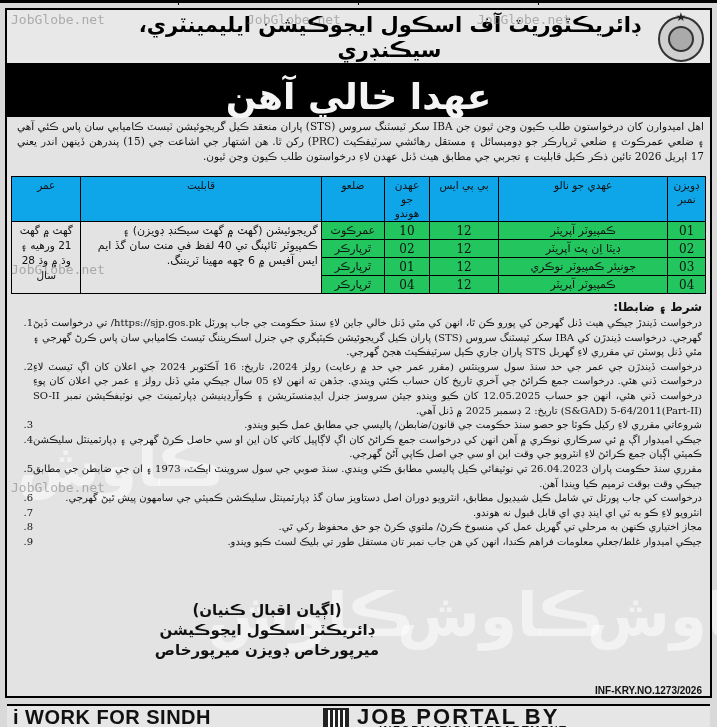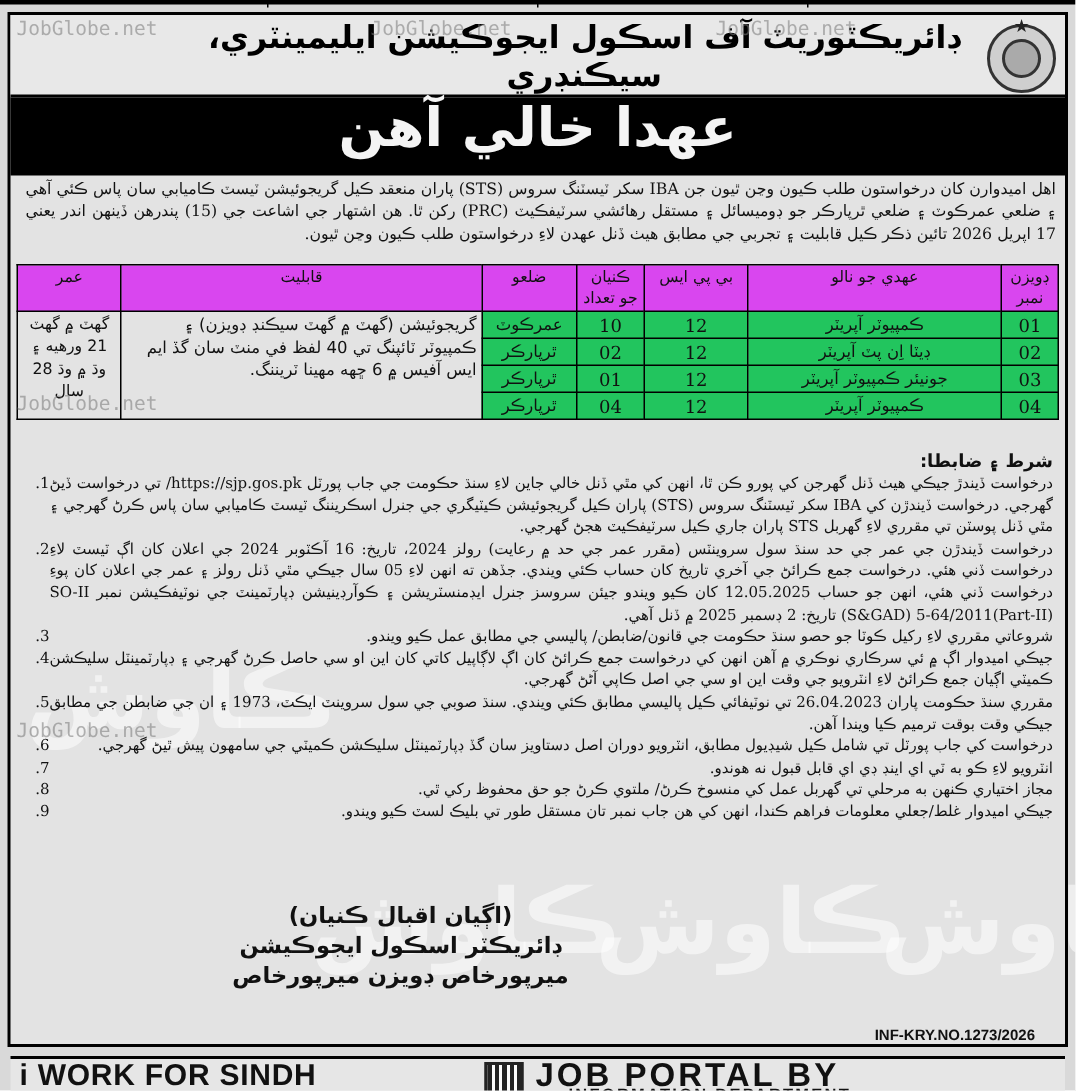--- a/index.html
+++ b/index.html
@@ -16,43 +16,43 @@
   .wm { position:absolute; font-family: "DejaVu Sans Mono", monospace; font-size: 13px; color: rgba(120,120,120,0.55); }
   .wm-big { position:absolute; font-size:60px; font-weight:bold; color: rgba(255,255,255,0.55); direction: rtl; }
 
   
   .header { position:absolute; left:0; top:0; width:703px; height:55px; border-bottom:2px solid #000; background:#e8e8e8; }
   .logo { position:absolute; right:6px; top:6px; width:46px; height:46px; border-radius:50%; border:2px solid #333; background:#cfcfcf; display:flex; align-items:center; justify-content:center; }
   .logo .star { position:absolute; top:-8px; left:50%; transform:translateX(-50%); font-size:12px; color:#222; }
   .logo .inner { width:26px; height:26px; border-radius:50%; border:2px solid #333; background:#aaa; }
   .header-title { position:absolute; right:58px; left:120px; top:3px; direction: rtl; text-align: center; font-weight:bold; font-size: 21px; line-height: 25px; color:#000; }
 
-  .banner { position:absolute; left:0; top:55px; width:703px; height:52px; background:#000; display:flex; align-items:flex-start; justify-content:center; }
+  .banner { position:absolute; left:0; top:55px; width:703px; height:52px; background:#000; display:flex; align-items:flex-end; justify-content:center; }
   .banner span { color:#f4f4f4; font-size: 36px; font-weight: bold; direction: rtl; }
 
   .intro { position:absolute; left:10px; right:6px; top:109px; direction: rtl; text-align: justify; font-size: 10.5px; line-height: 15px; font-family: "DejaVu Serif", serif; }
 
   
   table.jobs { position:absolute; left:4px; top:166px; width:695px; border-collapse: collapse; direction: rtl; font-size: 11px; }
   table.jobs th, table.jobs td { border: 1px solid #000; padding: 1px 3px; text-align: center; vertical-align: middle; }
-  table.jobs th { font-weight: normal; font-size: 10.5px; line-height: 14px; height: 30px; vertical-align: top; background:#d946ef; }
+  table.jobs th { font-weight: normal; font-size: 10.5px; line-height: 14px; height: 30px; vertical-align: top; background:#0ea5e9; }
   table.jobs td { height: 18px; background:#22c55e; }
   table.jobs td.num { font-family: "DejaVu Serif", serif; font-size: 12px; }
   table.jobs td.qual { text-align: right; font-size: 11px; line-height: 15px; vertical-align: top; background:#e3e3e3; }
   table.jobs td.age { font-size: 10.5px; line-height: 15px; vertical-align: top; background:#e3e3e3; }
 
   .rules-title { position:absolute; right:8px; top:290px; direction: rtl; font-weight: bold; font-size: 12px; text-align: center; }
   .rules { position:absolute; left:8px; right:8px; top:306px; direction: rtl; font-family: "DejaVu Serif", serif; font-size: 10px; line-height: 14.6px; }
   .rule { display:flex; flex-direction: row; }
   .rule .n { width:18px; flex: 0 0 18px; text-align: right; }
   .rule .t { flex: 1; text-align: justify; }
 
   .signature { position:absolute; left:110px; width:300px; top:590px; direction: rtl; text-align:center; font-weight:bold; font-size: 15px; line-height: 20px; }
 
-  .refno { position:absolute; right:20px; top:675px; font-family: "Liberation Sans", sans-serif; font-size: 10px; font-weight: bold; }
+  .refno { position:absolute; right:8px; top:675px; font-family: "Liberation Sans", sans-serif; font-size: 10px; font-weight: bold; }
 
   .footer { position:absolute; left:0; top:694px; width:703px; height:31px; background:#e6e6e6; border-top:2px solid #000; }
   .footer .iw { position:absolute; left:6px; top:0px; font-family:"Liberation Sans", sans-serif; font-weight:900; font-size:20px; letter-spacing: 0.5px; }
   .footer .iw-url { position:absolute; left:92px; top:20px; font-family:"Liberation Sans", sans-serif; font-size:8px; }
   .footer .qr { position:absolute; left:316px; top:2px; width:26px; height:26px; background:
       repeating-linear-gradient(90deg,#000 0 3px,#fff 3px 5px), #000; border:2px solid #000; opacity:0.85; }
   .footer .jp { position:absolute; left:350px; top:-2px; font-family:"Liberation Sans", sans-serif; font-weight:900; font-size:22px; letter-spacing: 2px; }
   .footer .info { position:absolute; left:372px; top:18px; font-family:"Liberation Sans", sans-serif; font-weight:900; font-size:11px; letter-spacing: 1.5px; }
 </style>
 </head>
@@ -90,21 +90,21 @@
     </div>
 
     <div class="intro">اهل اميدوارن کان درخواستون طلب ڪيون وڃن ٿيون جن IBA سکر ٽيسٽنگ سروس (STS) پاران منعقد ڪيل گريجوئيشن ٽيسٽ ڪاميابي سان پاس ڪئي آهي ۽ ضلعي عمرڪوٽ ۽ ضلعي ٿرپارڪر جو ڊوميسائل ۽ مستقل رهائشي سرٽيفڪيٽ (PRC) رکن ٿا. هن اشتهار جي اشاعت جي (15) پندرهن ڏينهن اندر يعني 17 اپريل 2026 تائين ذڪر ڪيل قابليت ۽ تجربي جي مطابق هيٺ ڏنل عهدن لاءِ درخواستون طلب ڪيون وڃن ٿيون.</div>
 
     <table class="jobs">
       <thead>
         <tr>
           <th style="width:38px">ڊويزن نمبر</th>
           <th style="width:178px">عهدي جو نالو</th>
           <th style="width:72px">بي پي ايس</th>
-          <th style="width:46px">ڪنيان جو تعداد</th>
+          <th style="width:46px">عهدن جو هوندو</th>
           <th style="width:64px">ضلعو</th>
           <th style="width:253px">قابليت</th>
           <th style="width:72px">عمر</th>
         </tr>
       </thead>
       <tbody>
         <tr>
           <td class="num">01</td>
           <td>ڪمپيوٽر آپريٽر</td>
           <td class="num">12</td>
@@ -115,21 +115,21 @@
         </tr>
         <tr>
           <td class="num">02</td>
           <td>ڊيٽا اِن پٽ آپريٽر</td>
           <td class="num">12</td>
           <td class="num">02</td>
           <td>ٿرپارڪر</td>
         </tr>
         <tr>
           <td class="num">03</td>
-          <td>جونيئر ڪمپيوٽر آپريٽر</td>
+          <td>جونيئر ڪمپيوٽر نوڪري</td>
           <td class="num">12</td>
           <td class="num">01</td>
           <td>ٿرپارڪر</td>
         </tr>
         <tr>
           <td class="num">04</td>
           <td>ڪمپيوٽر آپريٽر</td>
           <td class="num">12</td>
           <td class="num">04</td>
           <td>ٿرپارڪر</td>

